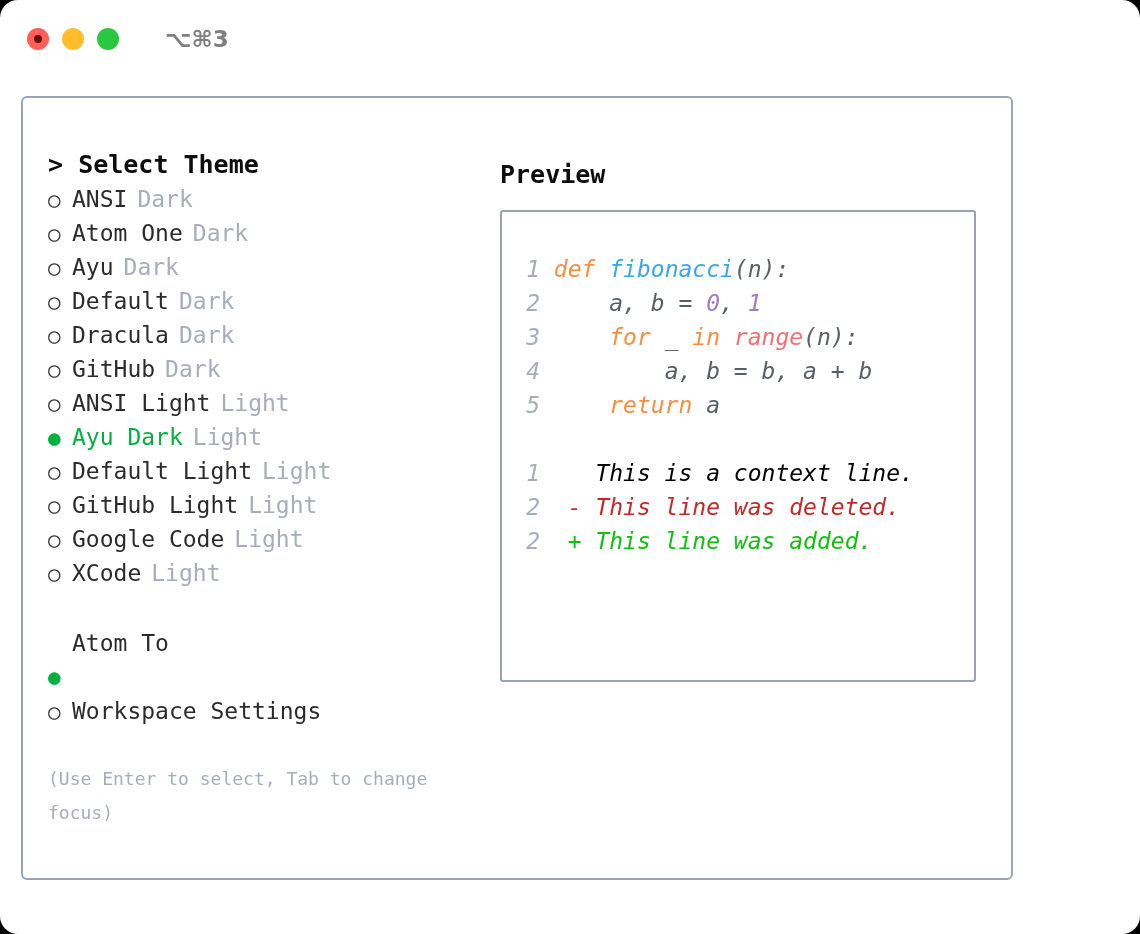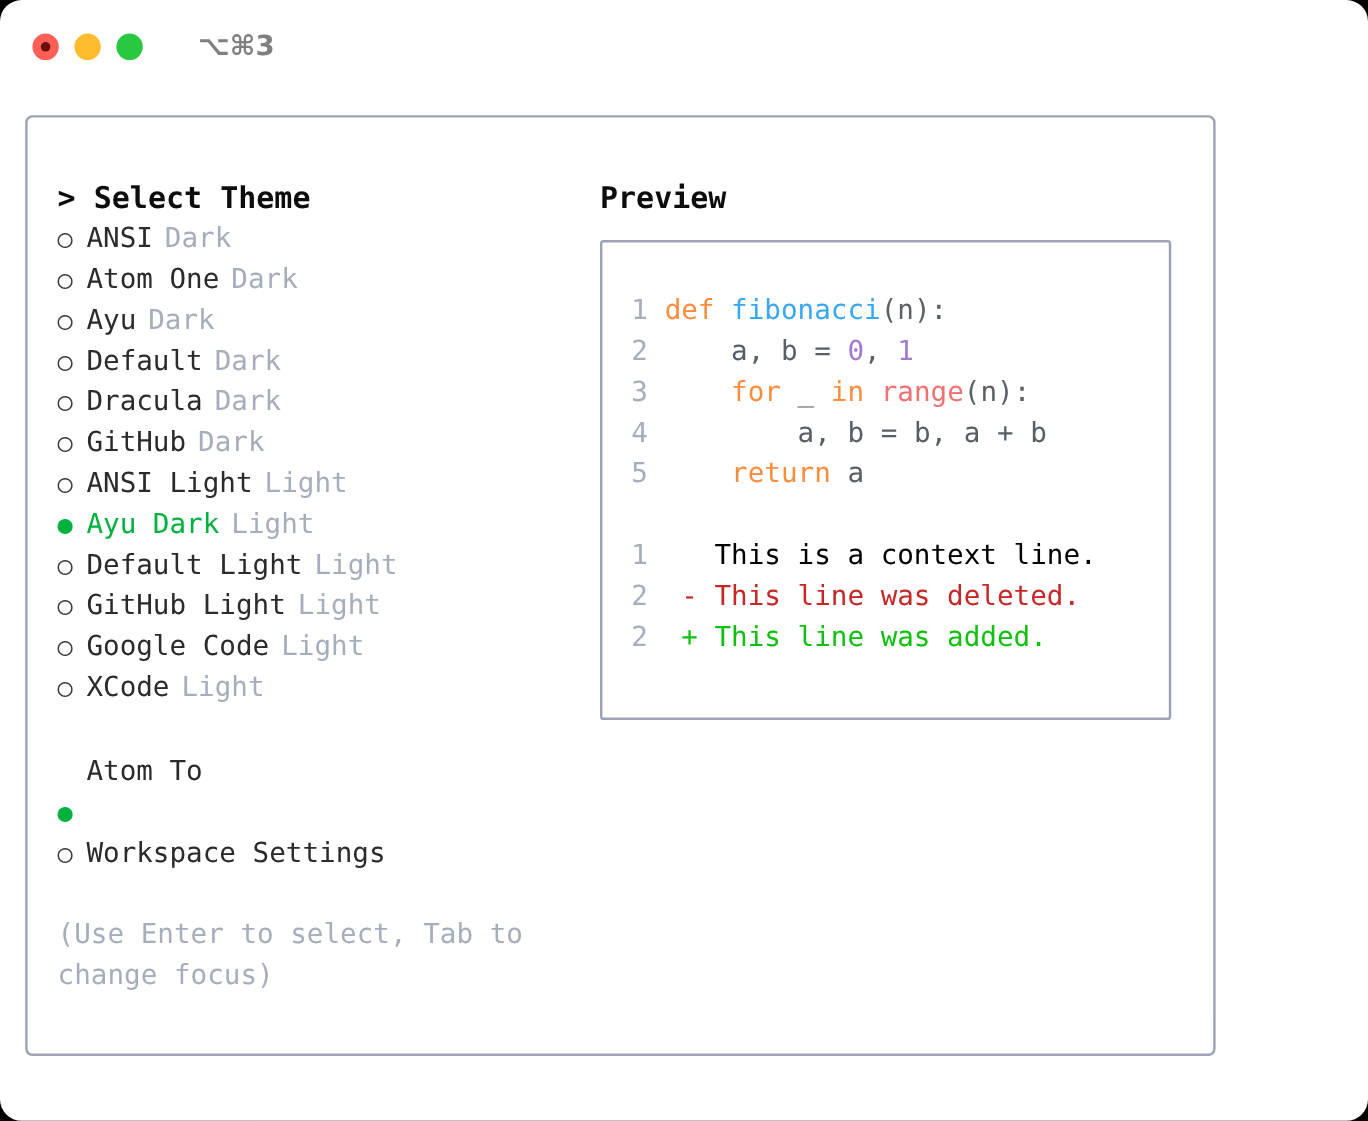--- a/index.html
+++ b/index.html
@@ -84,21 +84,21 @@
   
   .col-left {
     position: absolute;
     left: 25px;
     top: 50px;
     width: 440px;
   }
   .col-right {
     position: absolute;
     left: 477px;
-    top: 50px;
+    top: 60px;
     width: 500px;
   }
 
   .heading {
     font-size: 25px;
     font-weight: bold;
     color: #0d0d0d;
     line-height: 34px;
     white-space: pre;
   }
@@ -137,37 +137,38 @@
     font-size: 23px;
     color: #2b2b2b;
     line-height: 34px;
     padding-left: 24px;
     white-space: pre;
   }
 
   
   .hint {
     margin-top: 34px;
-    font-size: 23px;
+    font-size: 18px;
     line-height: 34px;
     color: #a6adbb;
     width: 400px;
     white-space: normal;
   }
 
   
   .preview-box {
     margin-top: 18px;
     width: 476px;
-    height: 400px;
+    height: 472px;
     border: 2px solid #9aa3b5;
     border-radius: 3px;
     box-sizing: border-box;
     background: #ffffff;
     position: relative;
+    font-style: italic;
   }
   .code {
     position: absolute;
     left: 14px;
     top: 40px;
     font-size: 23px;
     line-height: 34px;
     white-space: pre;
   }
   .cline { white-space: pre; }

